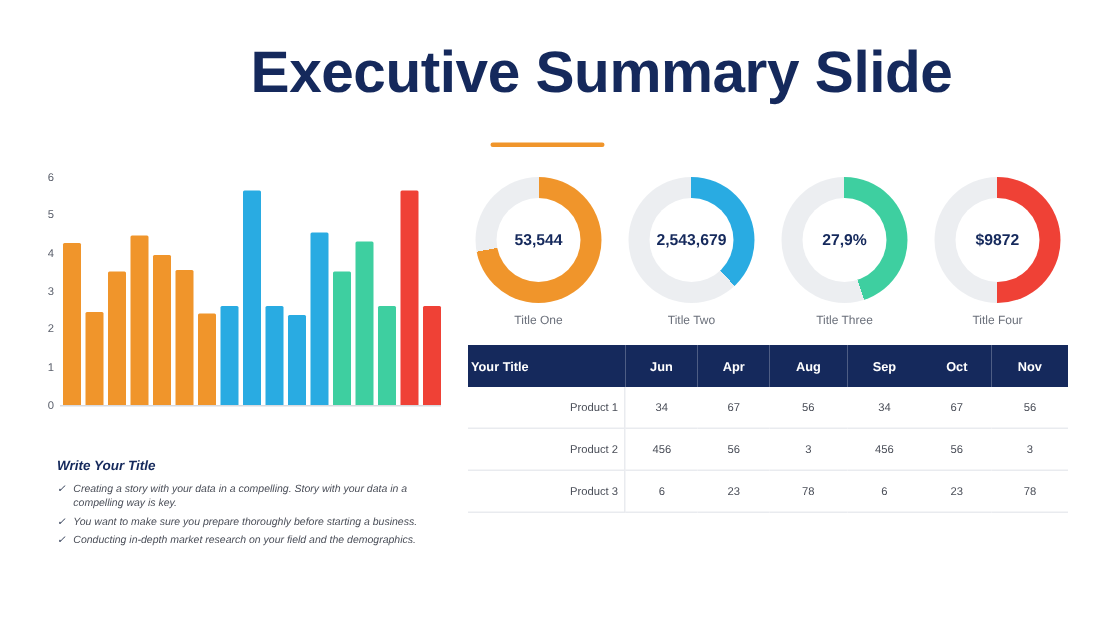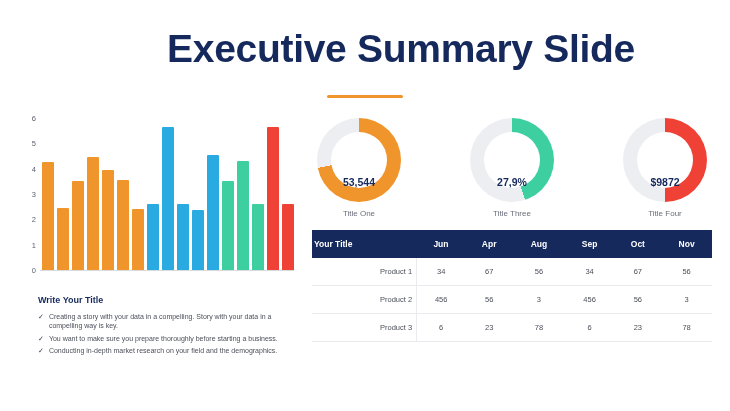--- a/index.html
+++ b/index.html
@@ -12,30 +12,30 @@
 
   
   .barwrap{position:absolute;left:22px;top:118px;width:272px;height:165px;}
   .yaxis{position:absolute;left:0;top:0;width:16px;height:152px;}
   .yaxis div{position:absolute;right:2px;font-size:7.5px;color:#5a5f6b;transform:translateY(-50%);}
   .plot{position:absolute;left:18px;top:0;right:0;height:152px;border-bottom:1px solid #d8dadf;}
   .bars{position:absolute;left:0;right:0;bottom:0;height:152px;display:flex;align-items:flex-end;gap:3px;padding-left:2px;}
   .bar{flex:1 1 0;border-radius:1px 1px 0 0;}
 
   
-  .wyt{position:absolute;left:38px;top:295px;width:258px;}
+  .wyt{position:absolute;left:38px;top:305px;width:258px;font-style:italic;}
   .wyt h4{margin:0 0 7px 0;font-size:9px;font-weight:bold;color:#15295c;}
   .bullet{display:flex;gap:5px;font-size:7px;color:#4b4f59;line-height:1.35;margin-bottom:3px;}
   .chk{color:#2f3b55;flex:0 0 auto;font-size:7px;}
 
   
   .donuts{position:absolute;left:312px;top:118px;width:400px;display:flex;justify-content:space-between;}
   .donut{width:94px;text-align:center;}
   .ring{position:relative;width:84px;height:84px;margin:0 auto;border-radius:50%;}
-  .ring .hole{position:absolute;left:14px;top:14px;width:56px;height:56px;border-radius:50%;background:#fff;display:flex;align-items:flex-end;justify-content:center;}
+  .ring .hole{position:absolute;left:14px;top:14px;width:56px;height:56px;border-radius:50%;background:#fff;display:flex;align-items:center;justify-content:center;}
   .ring .hole span{font-size:10.5px;font-weight:bold;color:#15295c;}
   .dlabel{margin-top:7px;font-size:8px;color:#6a6f7a;}
 
   
   .tbl{position:absolute;left:312px;top:230px;width:400px;border-collapse:collapse;}
   .tbl th{background:#15295c;color:#ffffff;font-size:8.5px;font-weight:bold;padding:9px 4px;text-align:center;}
   .tbl th:first-child{text-align:left;padding-left:2px;}
   .tbl td{font-size:7.5px;color:#4b4f59;padding:9px 4px;text-align:center;border-bottom:1px solid #e9ebef;}
   .tbl td:first-child{text-align:right;padding-left:13px;border-right:1px solid #e9ebef;}
 </style>
@@ -101,20 +101,28 @@
   <div class="donuts" id="donuts">
       <div class="donut">
         <div class="ring" style="background: conic-gradient(rgb(240, 149, 43) 0deg, rgb(240, 149, 43) 259.2deg, rgb(236, 238, 241) 259.2deg, rgb(236, 238, 241) 360deg);">
           <div class="hole">
             <span>53,544</span>
           </div>
         </div>
         <div class="dlabel">Title One</div>
       </div>
       <div class="donut">
+        <div class="ring" style="background: conic-gradient(rgb(41, 171, 226) 0deg, rgb(41, 171, 226) 136.8deg, rgb(236, 238, 241) 136.8deg, rgb(236, 238, 241) 360deg);">
+          <div class="hole">
+            <span>2,543,679</span>
+          </div>
+        </div>
+        <div class="dlabel">Title Two</div>
+      </div>
+      <div class="donut">
         <div class="ring" style="background: conic-gradient(rgb(62, 207, 160) 0deg, rgb(62, 207, 160) 162deg, rgb(236, 238, 241) 162deg, rgb(236, 238, 241) 360deg);">
           <div class="hole">
             <span>27,9%</span>
           </div>
         </div>
         <div class="dlabel">Title Three</div>
       </div>
       <div class="donut">
         <div class="ring" style="background: conic-gradient(rgb(239, 65, 54) 0deg, rgb(239, 65, 54) 180deg, rgb(236, 238, 241) 180deg, rgb(236, 238, 241) 360deg);">
           <div class="hole">

